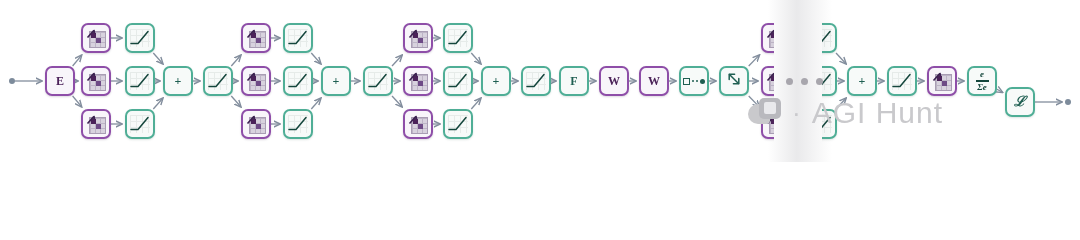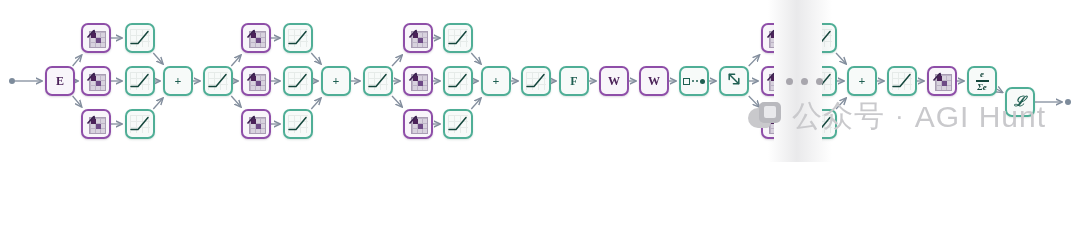--- a/index.html
+++ b/index.html
@@ -525,18 +525,17 @@
       <i></i>
     </div>
 
   <div id="watermark" style="left: 748px; top: 96px;">
     <span id="wm-logo">
       <span class="b1"></span>
         <span class="b2">
           <span class="mini"></span>
         </span>
     </span>
-    <span>公众号</span>
     <span class="wm-dot">·</span>
     <span>AGI Hunt</span>
   </div>
 
 </div>
 
 </body></html>

